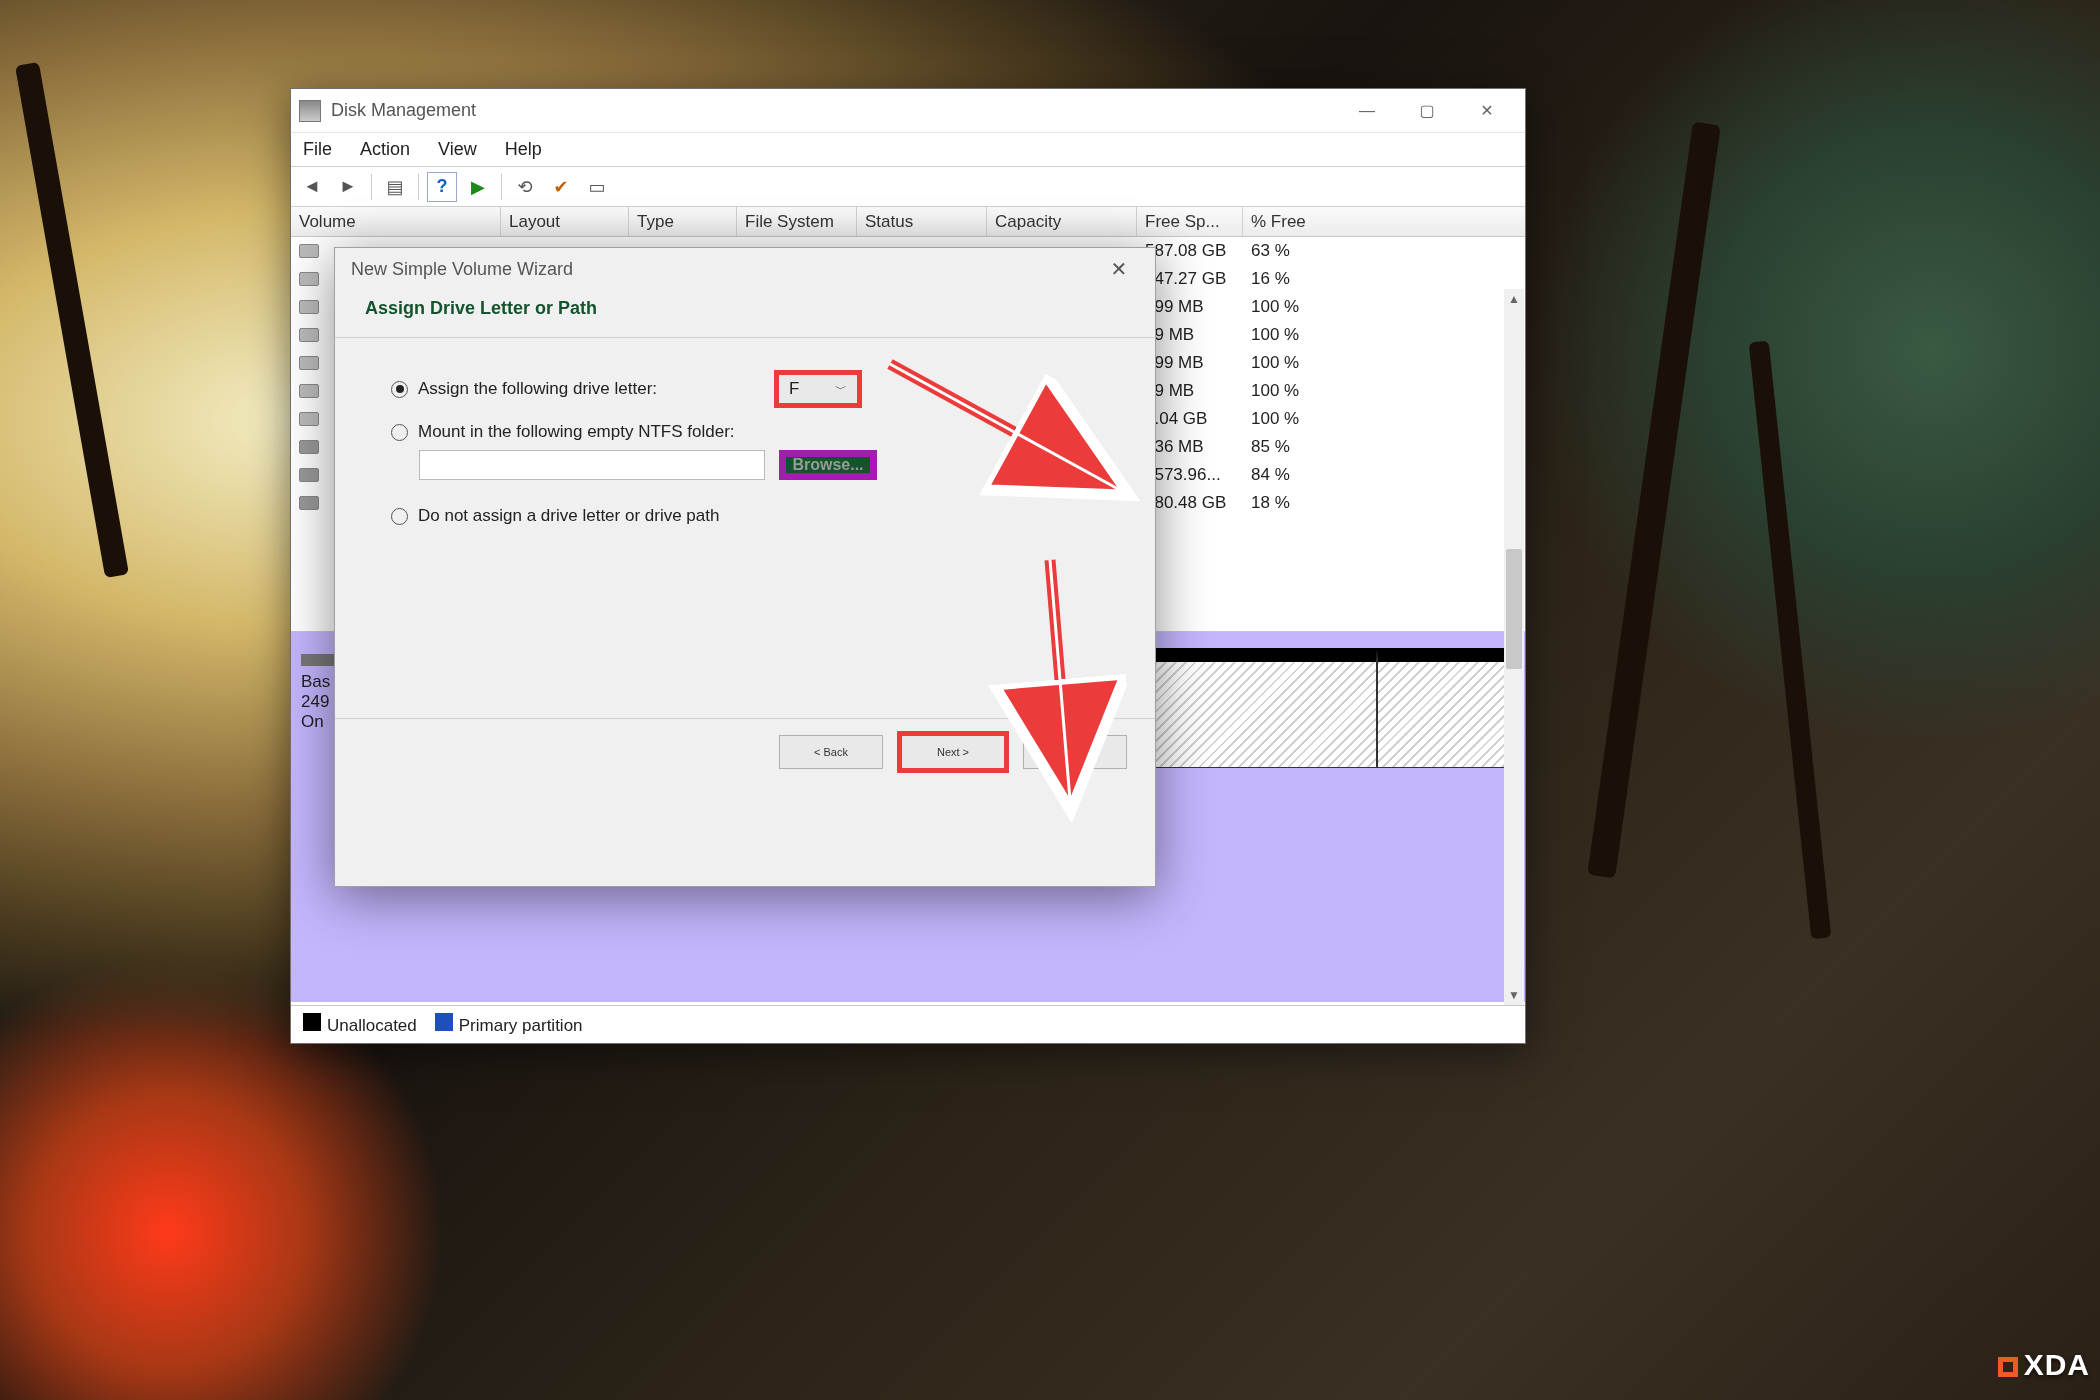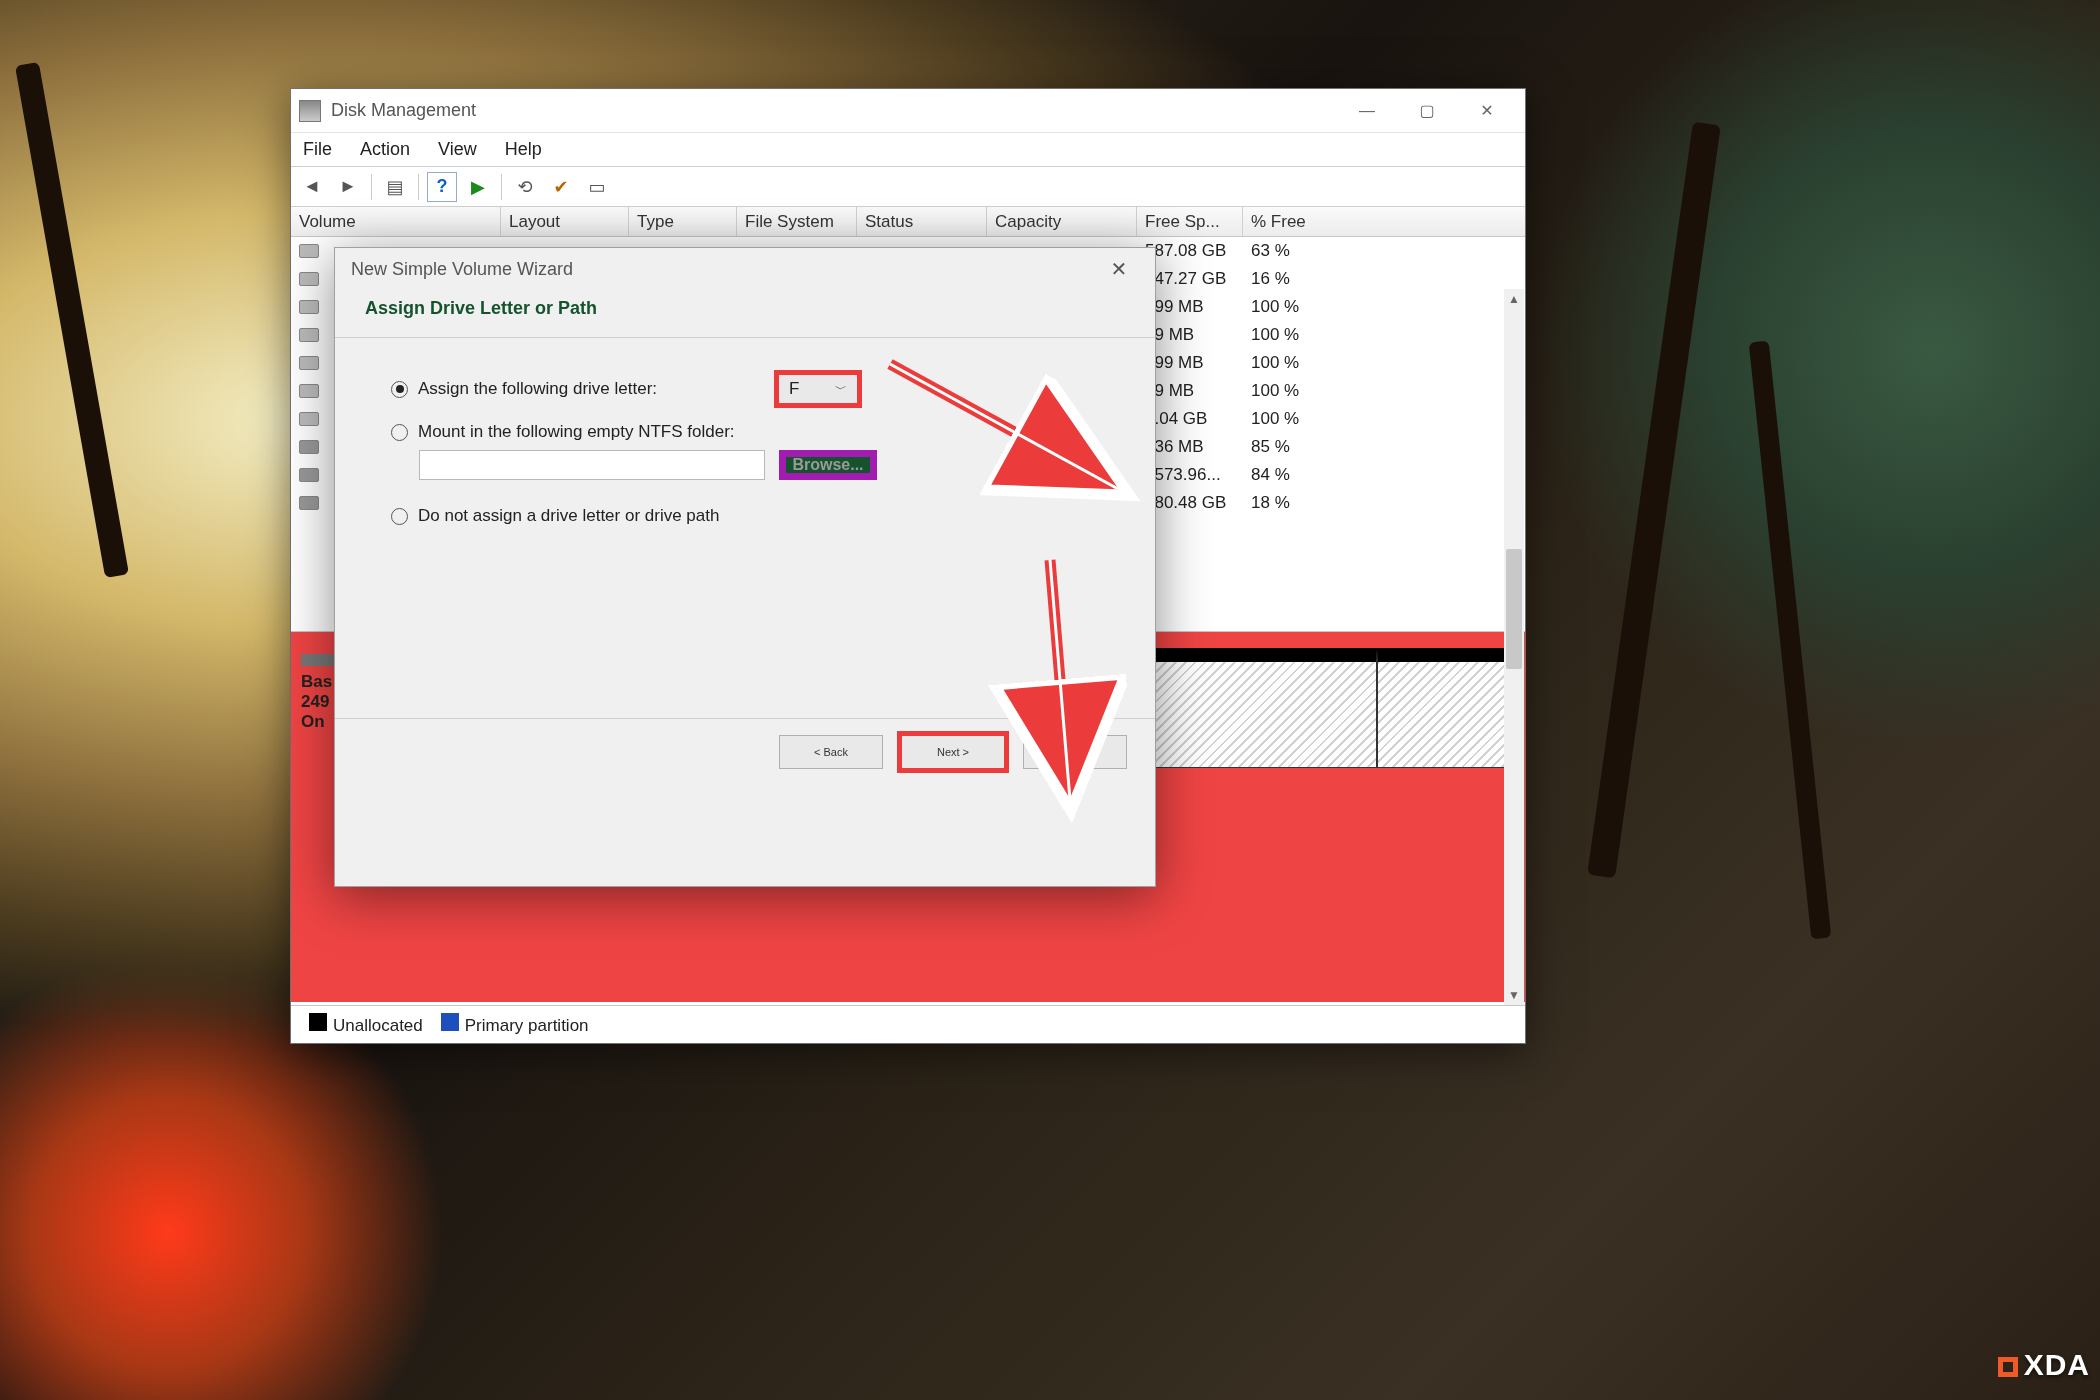--- a/index.html
+++ b/index.html
@@ -45,29 +45,29 @@
   .vh-stat{width:130px;} .vh-cap{width:150px;} .vh-fsp{width:106px;} .vh-pct{width:150px; border-right:none;}
 
   .volume-body { height:395px; position:relative; background:#fff; border-bottom:1px solid #c6c6c6; overflow:hidden;}
   .vol-row { display:flex; height:28px; font-size:17px; color:#222;}
   .vol-row > div { padding:0 8px; display:flex; align-items:center; }
   .vr-vol{width:210px;} .vr-lay{width:128px;} .vr-typ{width:108px;} .vr-fs{width:120px;}
   .vr-stat{width:130px;} .vr-cap{width:150px;} .vr-fsp{width:106px;} .vr-pct{width:150px;}
   .disk-icon{width:20px;height:14px;background:#bbb;border:1px solid #888;margin-right:6px;border-radius:2px;}
   .disk-icon.hdd{background:#999;}
 
-  .graphical { height:370px; background:#ef4444; position:relative; padding:16px 10px 10px 10px; overflow:hidden;font-weight:bold;}
+  .graphical { height:370px; background:#c4b5fd; position:relative; padding:16px 10px 10px 10px; overflow:hidden;}
   .gdisk{display:flex;align-items:stretch;height:120px;}
   .gdisk-label{width:120px;font-size:17px;color:#222;padding:6px 0;}
   .gdisk-bars{flex:1;display:flex;gap:0;}
   .gbar{border:1px solid #333;border-top:14px solid #000;background:#fff;position:relative;}
   .gbar.hatch::after{content:"";position:absolute;inset:0;background:repeating-linear-gradient(135deg,#000 0,#000 2px,transparent 2px,transparent 7px);opacity:.18;}
 
   .legend { position:absolute; left:0; right:0; bottom:0; height:38px; border-top:1px solid #c6c6c6;
-    display:flex; align-items:center; gap:18px; padding:0 18px; font-size:17px; color:#222; background:#fff;}
+    display:flex; align-items:center; gap:18px; padding:0 12px; font-size:17px; color:#222; background:#fff;}
   .lswatch{width:18px;height:18px;display:inline-block;margin-right:6px;}
   .scrollbar-v{position:absolute;right:1px;top:200px;bottom:38px;width:20px;background:#f0f0f0;}
   .scrollbar-v .thumb{position:absolute;left:2px;right:2px;top:260px;height:120px;background:#c8c8c8;border-radius:2px;}
   .scrollbar-v .arrow{position:absolute;left:0;right:0;height:20px;display:flex;align-items:center;justify-content:center;color:#666;font-size:12px;}
 
   
   .wizard {
     position:absolute; left:334px; top:247px; width:822px; height:640px;
     background:#f0f0f0; border:1px solid #a0a0a0; box-shadow:0 10px 50px rgba(0,0,0,.45);
   }

